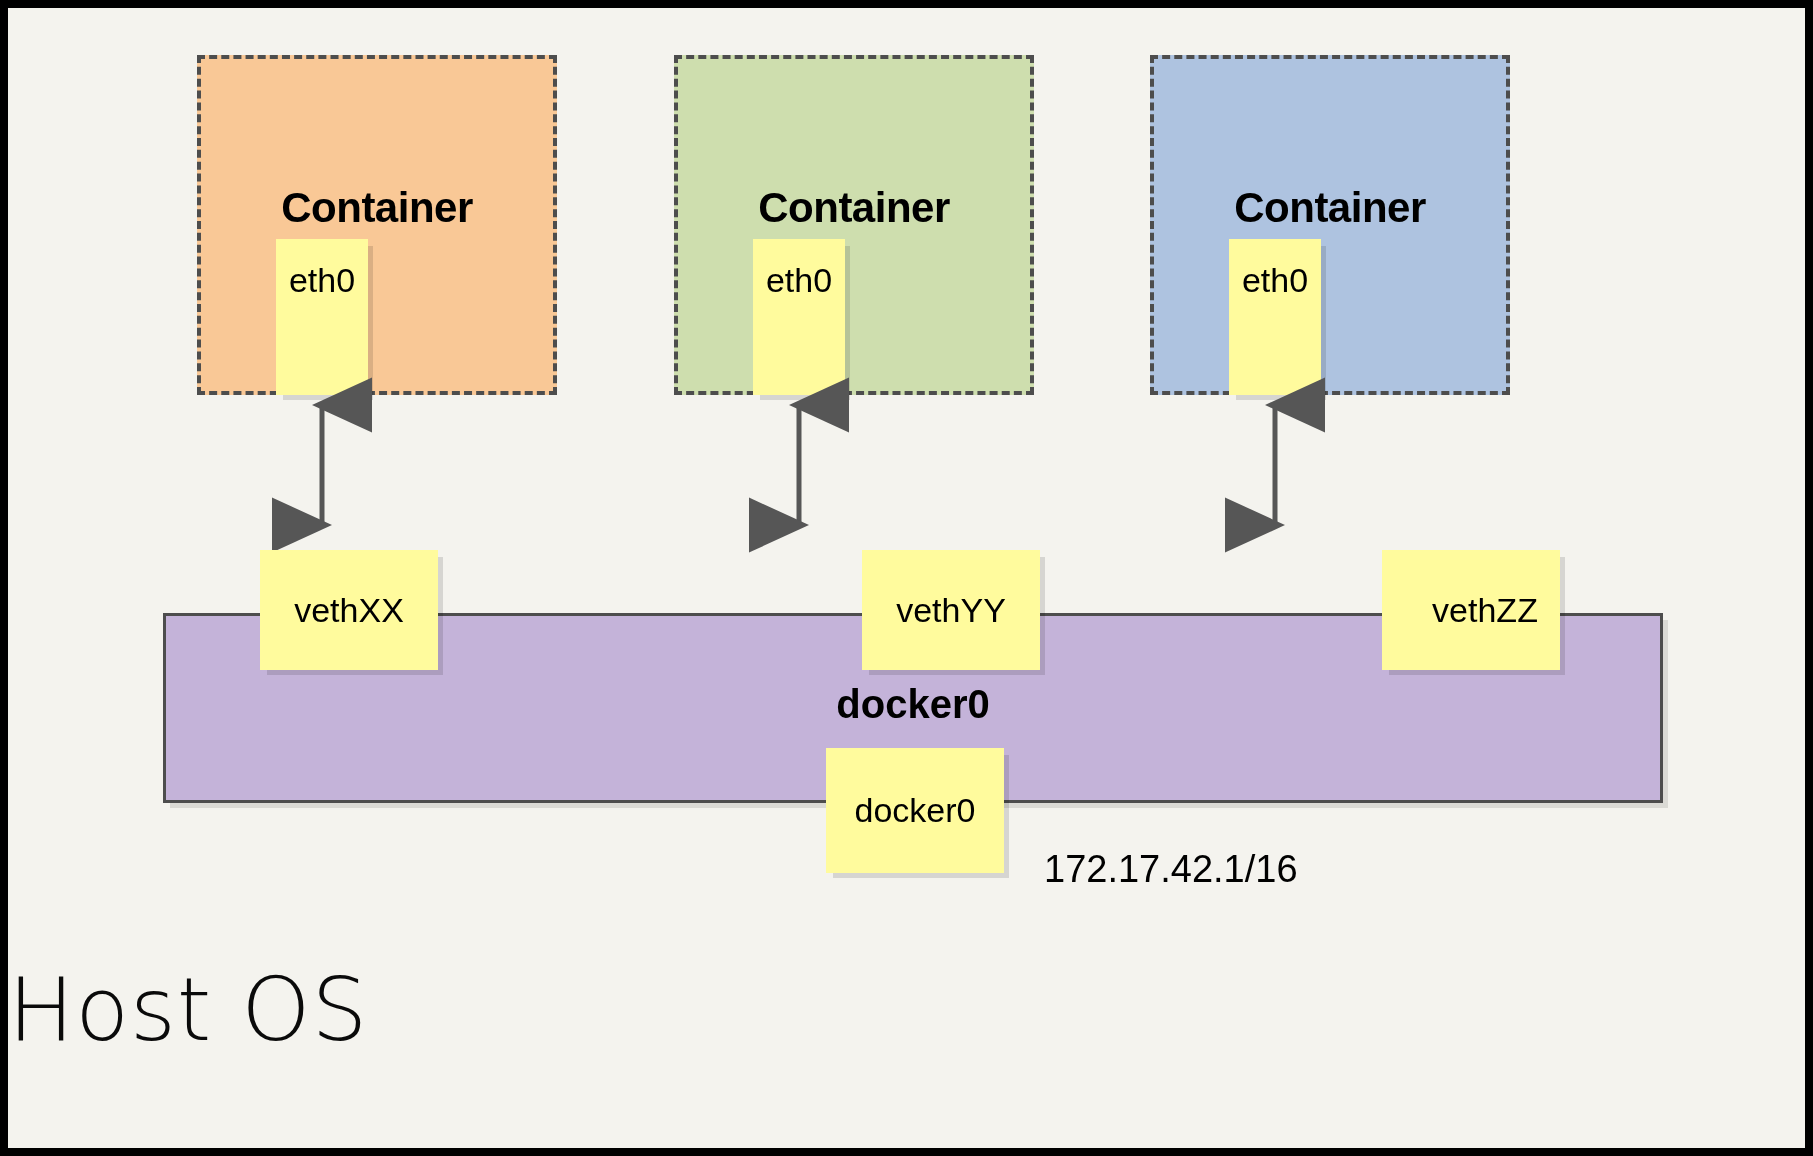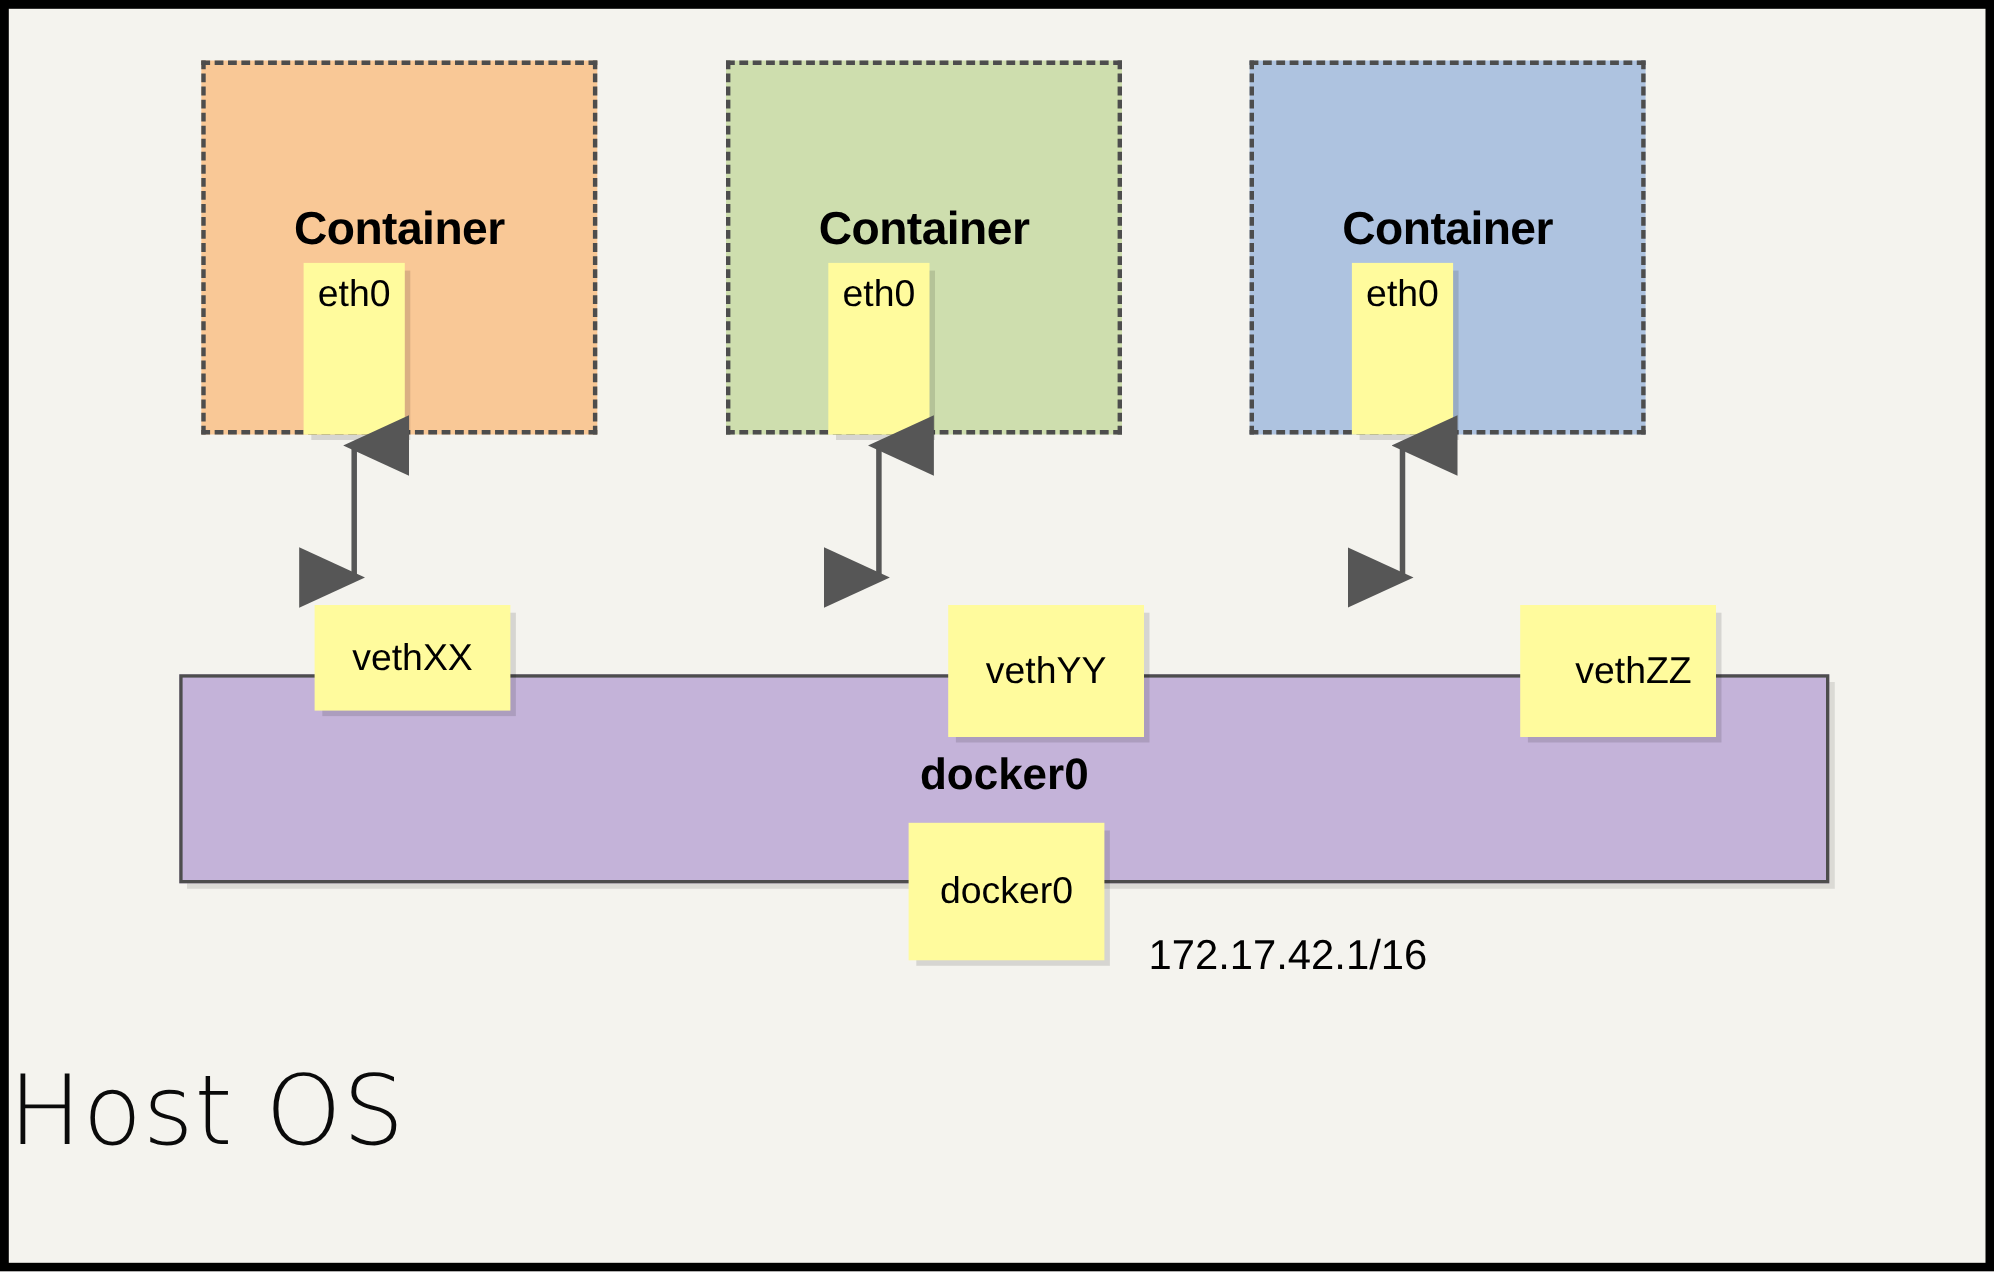--- a/index.html
+++ b/index.html
@@ -29,20 +29,21 @@
     height: 1140px;
     background: #F4F3EE;
     overflow: hidden;
   }
 
   
   .container-box {
     position: absolute;
     border: 4px dashed #4D4D4D;
     box-sizing: border-box;
+    margin-left: 14px;
   }
   .container-title {
     position: absolute;
     left: 0;
     right: 0;
     text-align: center;
     font-size: 42px;
     font-weight: bold;
     color: #000000;
     font-family: "Liberation Sans", sans-serif;
@@ -58,21 +59,21 @@
     display: flex;
     align-items: center;
     justify-content: center;
     font-size: 34px;
     color: #000000;
     font-family: "Liberation Sans", sans-serif;
     box-shadow: 6px 6px 0 -1px rgba(0,0,0,0.12);
     white-space: nowrap;
   }
   .note-box.eth0-note {
-    padding-top: 9px;
+    padding-top: 22px;
     align-items: flex-start;
     text-align: right;
   }
 
   
   #docker0-bar {
     position: absolute;
     background: #C4B3D9;
     border: 3px solid #4D4D4D;
     box-sizing: border-box;
@@ -170,21 +171,21 @@
           <path d="M6,12 L0.5,0 L11.5,0 Z" fill="#565656"></path>
         </marker>
       </defs>
       <line x1="22" y1="132" x2="22" y2="12" stroke="#565656" stroke-width="5" marker-start="url(#ah-dn-3)" marker-end="url(#ah-up-3)"></line>
     </svg>
 
     <div id="docker0-bar" style="left:155px; top:605px; width:1500px; height:190px;">
       <div id="docker0-bar-label" style="top:66px;">docker0</div>
     </div>
 
-    <div class="note-box" style="left:278px; top:542px; width:178px; height:96px;">vethXX</div>
+    <div class="note-box" style="left:252px; top:542px; width:178px; height:120px;">vethXX</div>
 
     <div class="note-box" style="left:818px; top:542px; width:178px; height:120px;margin-left:36px;">vethYY</div>
 
     <div class="note-box" style="left:1374px; top:542px; width:178px; height:120px;padding-left:28px;">vethZZ</div>
 
     <div class="note-box" style="left:818px; top:740px; width:178px; height:125px;">docker0</div>
 
     <div class="plain-label" id="ip-label" style="left:1036px; top:840px;">172.17.42.1/16</div>
 
     <div class="plain-label" id="host-os-label" style="top:950px;">Host OS</div>

